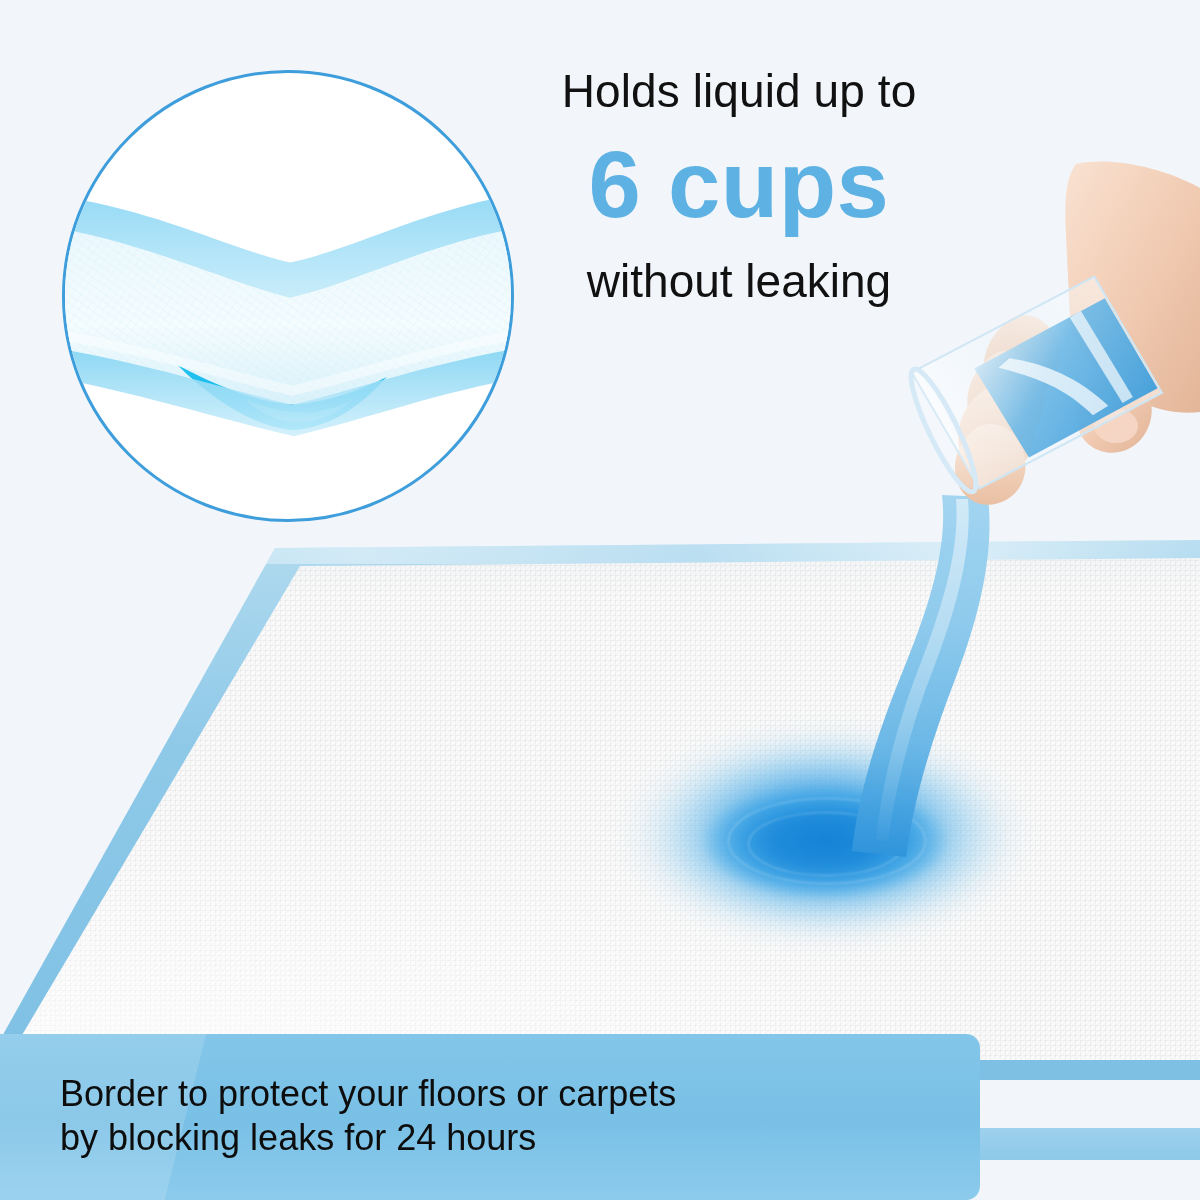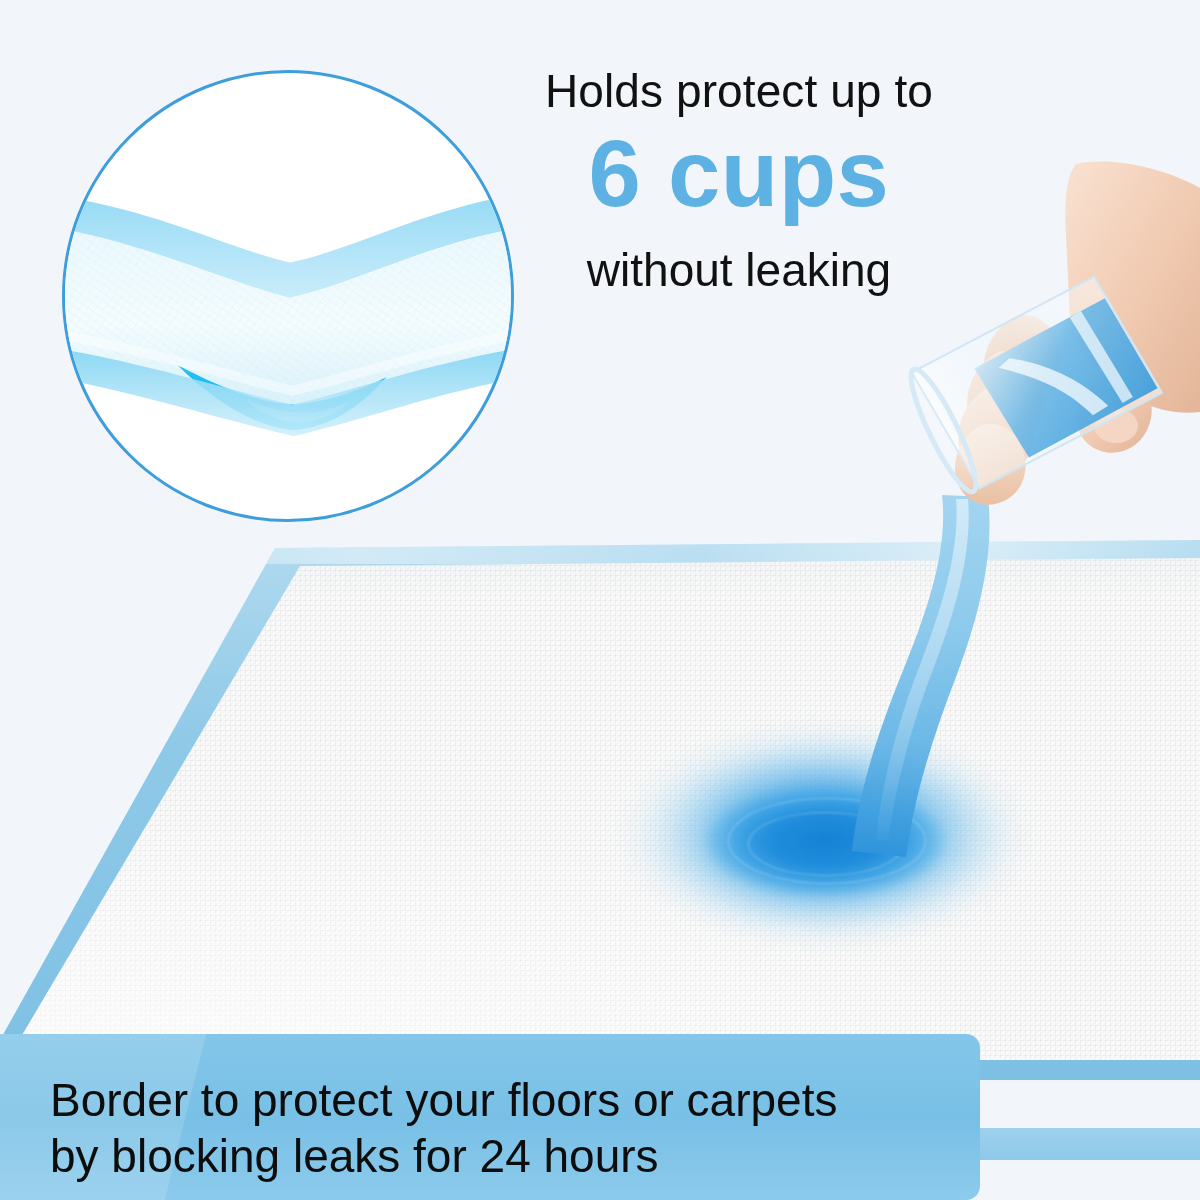--- a/index.html
+++ b/index.html
@@ -161,21 +161,21 @@
     font-weight: 400;
     color: #111111;
     letter-spacing: .1px;
     line-height: 1.1;
   }
   .headline .line2 {
     font-size: 94px;
     font-weight: 700;
     color: #5eb2e3;
     line-height: 1.12;
-    margin-top: 4px;
+    margin-top: 15px;
     letter-spacing: .5px;
   }
   .headline .line3 {
     font-size: 46px;
     font-weight: 400;
     color: #111111;
     line-height: 1.1;
     margin-top: 19px;
   }
 
@@ -194,24 +194,24 @@
   .banner::before {
     content: "";
     position: absolute;
     left: -40px; top: -20px;
     width: 230px; height: 330px;
     background: rgba(255,255,255,.14);
     transform: skewX(-14deg);
   }
   .banner-text {
     position: absolute;
-    left: 70px;
+    left: 80px;
     top: 38px;
     width: 840px;
-    font-size: 46px;
+    font-size: 36px;
     line-height: 1.22;
     color: #0d0d0d;
     font-weight: 400;
     white-space: pre-line;
   }
 
   
   .pad-bottom-strip {
     position: absolute;
     left: 968px;
@@ -358,21 +358,21 @@
                C 278 352, 254 360, 232 358 C 212 354, 196 344, 186 334 Z" fill="#ffffff" opacity="0.35"></path>
 
       <path d="M -10 282 C 86 298, 166 324, 234 340 C 304 324, 372 298, 470 282
                L 470 312 C 372 330, 306 356, 236 372 C 164 356, 86 330, -10 312 Z" fill="url(#lyBack)"></path>
 
       <path d="M -10 268 C 86 284, 166 310, 234 326 C 304 310, 372 284, 470 268" fill="none" stroke="#ffffff" stroke-width="10" opacity="0.45"></path>
     </svg>
   </div>
 
   <div class="headline">
-    <div class="line1">Holds protect up to</div>
+    <div class="line1">Holds liquid up to</div>
     <div class="line2">6 cups</div>
     <div class="line3">without leaking</div>
   </div>
 
   <div class="pad-bottom-strip"></div>
   <div class="pad-bottom-strip-under"></div>
 
   <div class="banner">
     <div class="banner-text">Border to protect your floors or carpets
 by blocking leaks for 24 hours</div>

